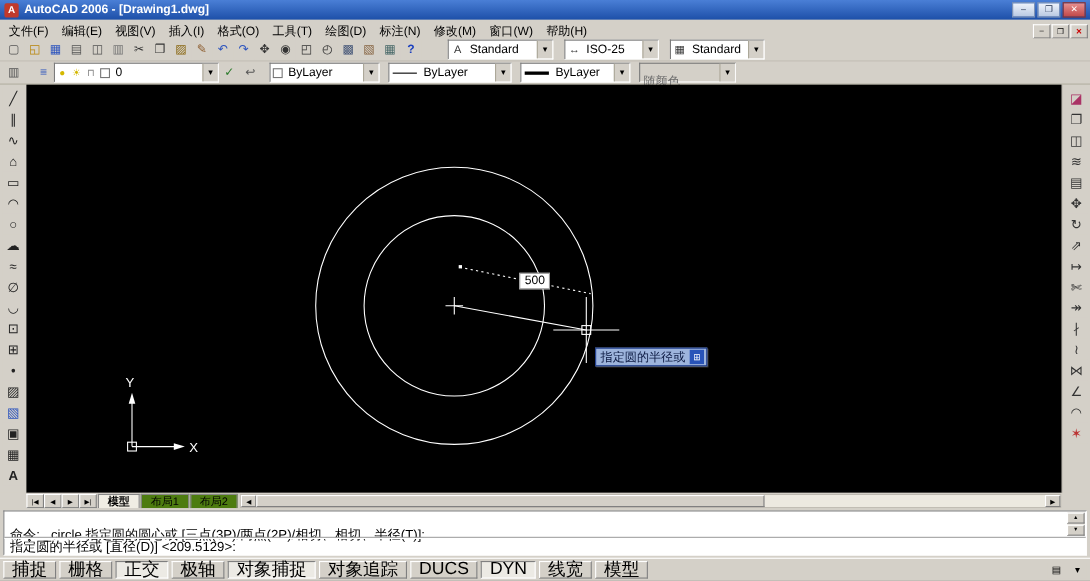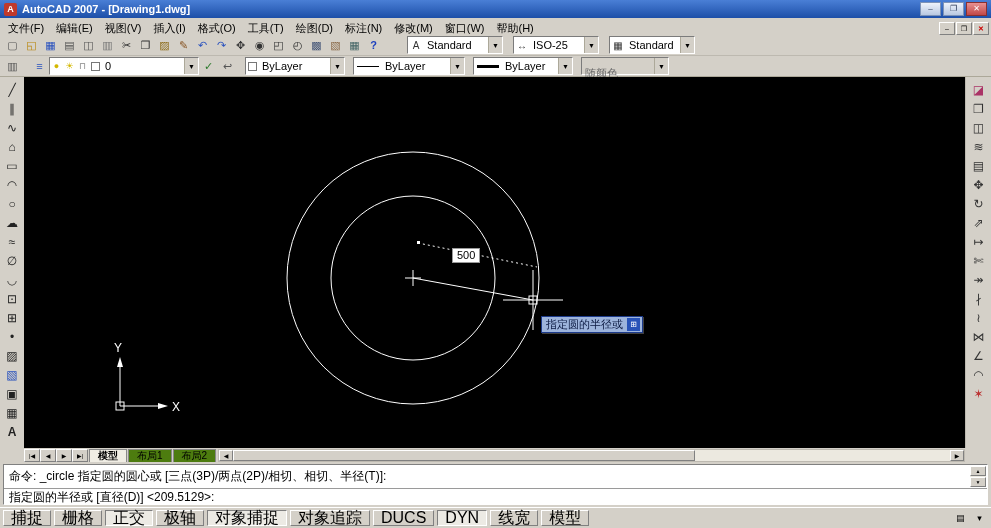--- a/index.html
+++ b/index.html
@@ -54,21 +54,21 @@
   
   .side-toolbar { position:absolute; top:77px; height:371px; background:#d4d0c8;
     display:flex; flex-direction:column; align-items:center; padding-top:3px; }
   .side-toolbar .icon-btn { width:20px; height:19px; font-size:12px; }
   .draw-tb { left:0; width:24px; }
   .modify-tb { right:0; width:26px; border-left:1px solid #bdb9b0; }
 
   
   .canvas { position:absolute; left:24px; top:77px; width:941px; height:371px; background:#000; overflow:hidden; }
   .canvas svg { position:absolute; inset:0; }
-  .dim-box { position:absolute; left:428px; top:171px; height:15px; line-height:13px;
+  .dim-box { position:absolute; left:448px; top:171px; height:15px; line-height:13px;
     background:#fff; color:#000; border:1px solid #999; padding:0 4px; font-size:11px; }
   .dyn-tooltip { position:absolute; left:517px; top:239px; height:17px; display:flex; align-items:center; gap:4px;
     background:#9db4dc; border:1px solid #1c3a8a; color:#0a1840; font-size:11px; padding:0 2px 0 4px;
     box-shadow:1px 1px 0 rgba(255,255,255,0.25); white-space:nowrap; }
   .tip-icon { width:13px; height:13px; background:#2853b8; color:#fff; font-size:8px;
     display:flex; align-items:center; justify-content:center; }
 
   
   .tabstrip { position:absolute; left:24px; top:448px; width:941px; height:14px; background:#d4d0c8;
     display:flex; align-items:flex-end; }
@@ -84,21 +84,21 @@
     border:1px solid; border-color:#fff #808080 #808080 #fff;
     display:flex; align-items:center; justify-content:center; }
   .hs-thumb { width:62%; height:11px; background:#d4d0c8;
     border:1px solid; border-color:#fff #808080 #808080 #fff; }
   .hs-track { flex:1; height:11px; }
 
   
   .cmdarea { position:absolute; left:0; top:462px; right:0; height:45px; background:#d4d0c8; padding:2px 3px; }
   .cmdwin { position:relative; height:100%; background:#fff;
     border:1px solid; border-color:#808080 #fff #fff #808080; font-size:12px; }
-  .cmd-history { position:absolute; left:1px; top:1px; right:18px; height:20px; padding:2px 4px;
+  .cmd-history { position:absolute; left:1px; top:11px; right:18px; height:20px; padding:2px 4px;
     white-space:nowrap; overflow:hidden; }
   .cmd-divider { position:absolute; left:0; right:0; top:23px; height:2px;
     border-top:1px solid #9a9a9a; border-bottom:1px solid #fff; }
   .cmd-current { position:absolute; left:1px; bottom:1px; right:1px; height:15px; padding:1px 4px; white-space:nowrap; }
   .cmd-scroll { position:absolute; right:1px; top:1px; width:16px; height:21px; background:#ece9e0;
     display:flex; flex-direction:column; justify-content:space-between; }
   .cs-btn { height:10px; font-size:5px; background:#d4d0c8;
     border:1px solid; border-color:#fff #808080 #808080 #fff;
     display:flex; align-items:center; justify-content:center; }
 
@@ -115,21 +115,21 @@
   .sr-btn { width:17px; height:15px; font-size:9px; background:#d4d0c8; border:1px solid transparent;
     display:flex; align-items:center; justify-content:center; }
 </style>
 </head>
 <body>
 
 <div class="app">
 
   <div class="titlebar">
     <span class="app-icon">A</span>
-    <span class="title-text">AutoCAD 2007 - [Drawing1.dwg]</span>
+    <span class="title-text">AutoCAD 2006 - [Drawing1.dwg]</span>
     <span class="tb-spacer"></span>
     <button class="win-btn">–</button>
     <button class="win-btn">❐</button>
     <button class="win-btn close">✕</button>
   </div>
 
   <div class="menubar">
     <div class="menu-items">
 
         <span class="menu-item">文件(F)</span>

